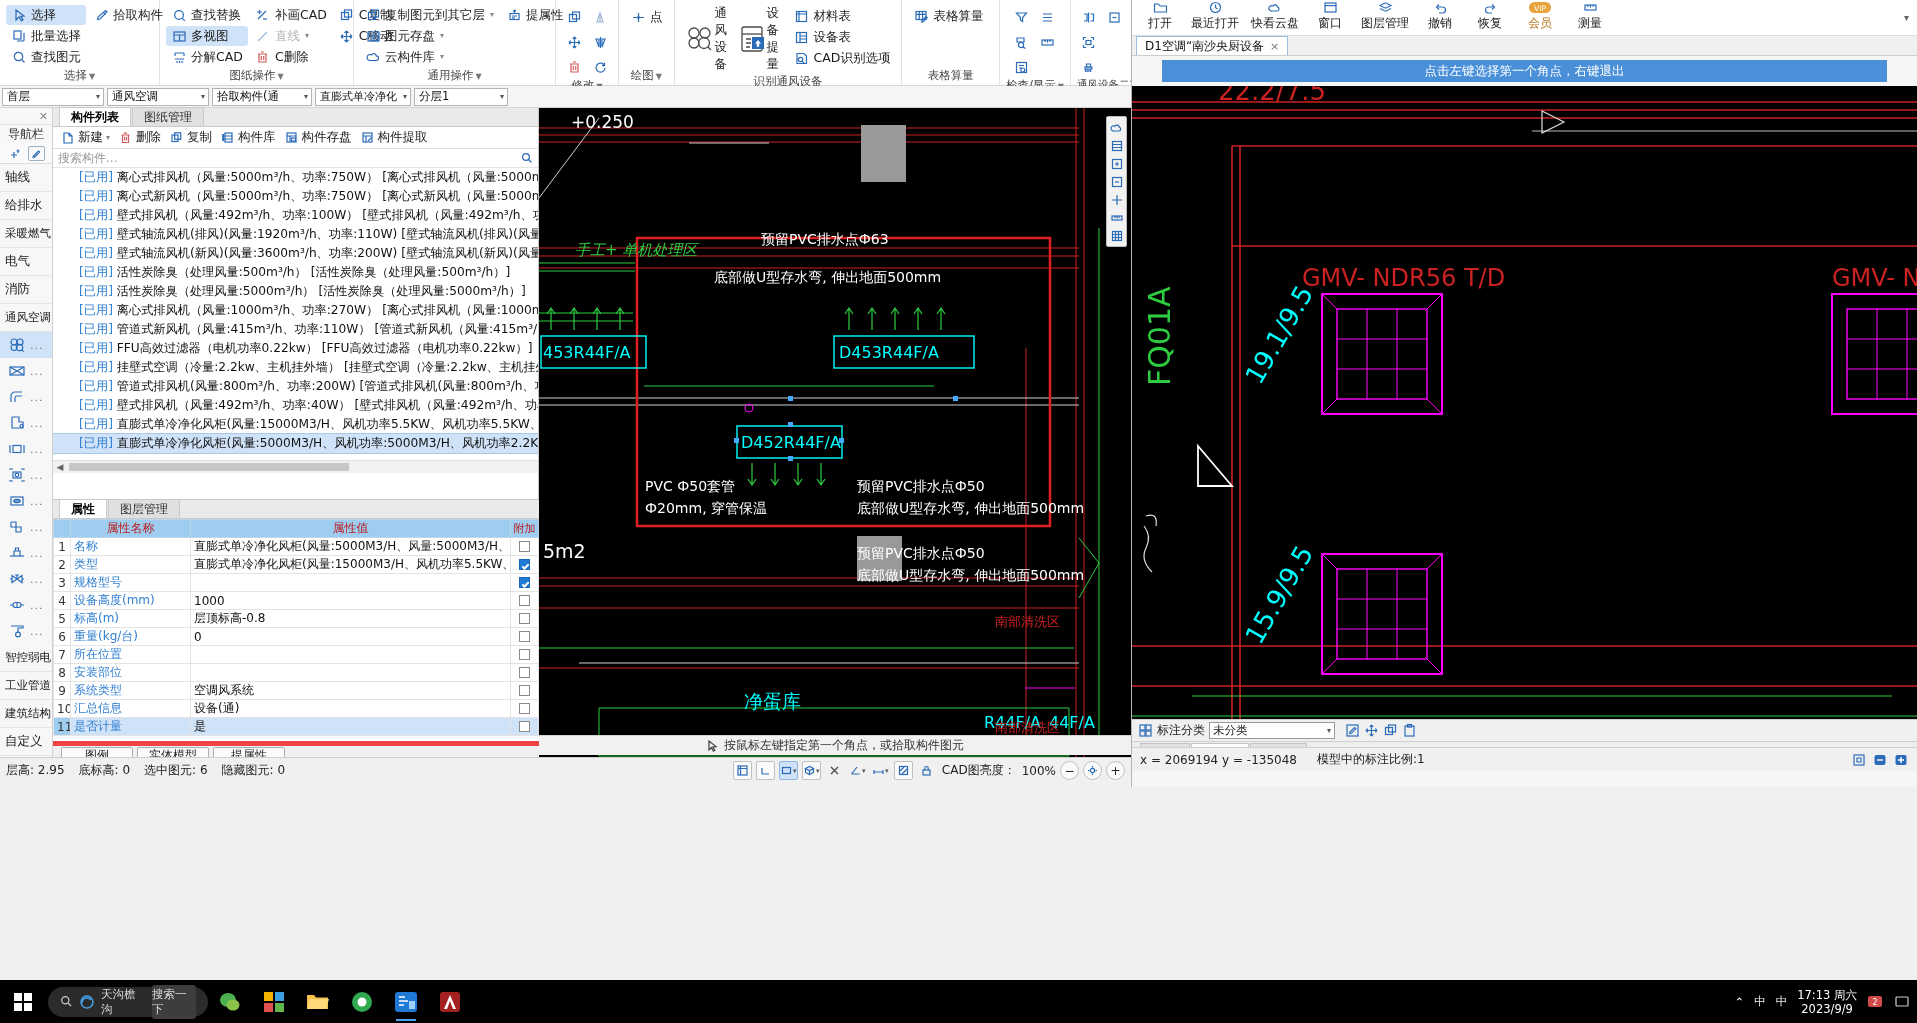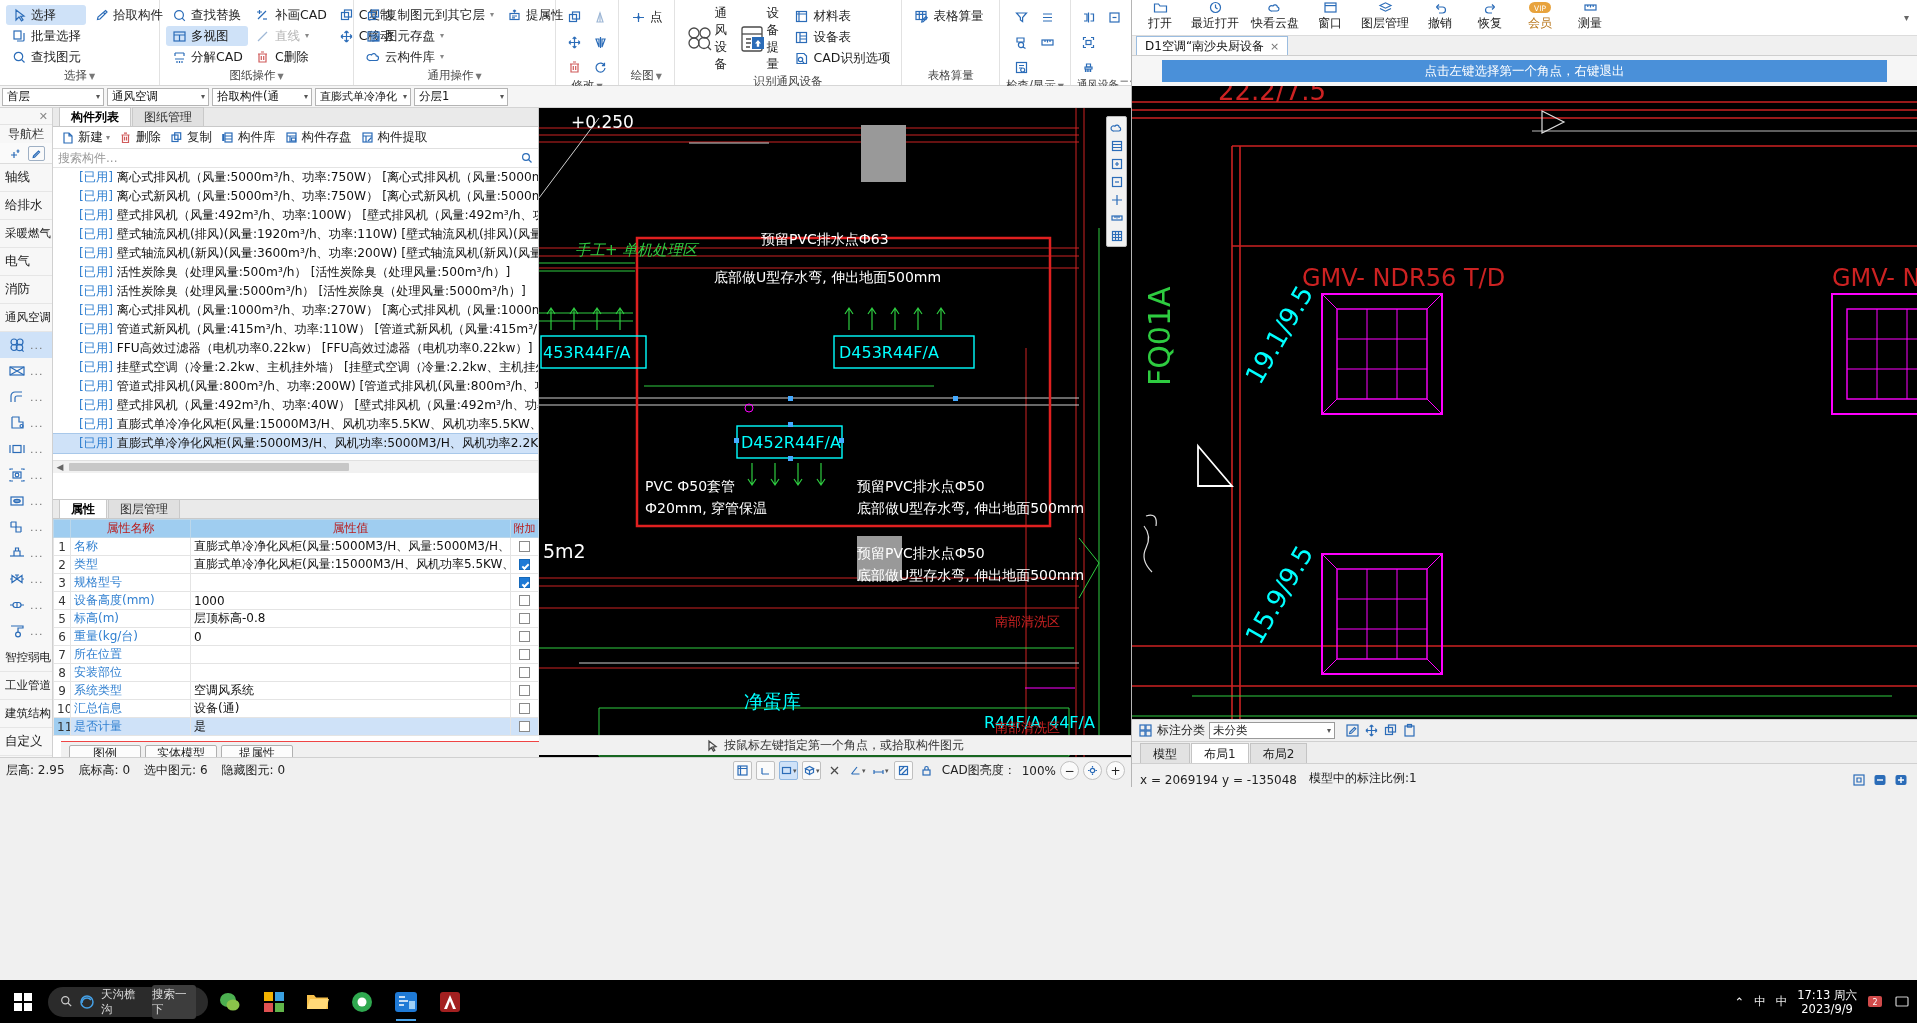--- a/index.html
+++ b/index.html
@@ -106,22 +106,22 @@
   .cnum { width:17px; text-align:center; color:#333; }
   .cname { width:120px; color:#2f7fd0; }
   .cval  { color:#111; }
   .cchk  { width:28px; text-align:center; }
   .chk { display:inline-block; width:11px;height:11px;border:1px solid #8a8a8a; background:#fff; vertical-align:-1px;}
   .chk.on { background:#1f7ad6; border-color:#1668b8; position:relative; }
   .chk.on:after { content:""; position:absolute; left:2px; top:4px; width:5px;height:2px;
                   border-left:2px solid #fff; border-bottom:2px solid #fff; transform:rotate(-45deg);}
   tr.selrow td { background:#cfe2f8; }
   tr.selrow .cnum { background:#9fcdf0; }
-  .pbtns { position:absolute; left:8px; bottom:0; width:486px; height:24px; background:#f0f0f0;
-           border-top:1px solid #ef4444; display:flex; align-items:center; gap:4px; padding-left:8px;}
+  .pbtns { position:absolute; left:0; bottom:0; width:486px; height:24px; background:#f0f0f0;
+           border-top:5px solid #ef4444; display:flex; align-items:center; gap:4px; padding-left:8px;}
   .pbtn { height:18px; min-width:72px; padding:0 10px; border:1px solid #b0b0b0; background:#fcfcfc;
           font-size:12px; display:flex; align-items:center; justify-content:center; border-radius:2px;}
 
   
   .canvas { position:absolute; left:539px; top:108px; width:592px; height:657px; background:#000; overflow:hidden;}
   .cmdbar { position:absolute; left:539px; top:735px; width:592px; height:20px;
             background:#f1f1f1; border-top:1px solid #d4d4d4; display:flex; align-items:center;
             justify-content:center; gap:5px; font-size:12px; color:#333; }
   
   .cantool { position:absolute; right:4px; top:8px; width:21px; background:#f2f2f2; border:1px solid #b9b9b9;
@@ -156,22 +156,22 @@
   .rbottom { position:absolute; left:0; bottom:46px; width:786px; height:22px; background:#f0f0f0;
              border-top:1px solid #d0d0d0; display:flex; align-items:center; gap:4px; padding-left:6px;}
   .rlabel { font-size:12px; color:#222; }
   .rselect { height:17px; width:126px; border:1px solid #9a9a9a; background:#fff; display:flex;
              align-items:center; justify-content:space-between; padding:0 3px; font-size:11.5px;}
   .rtabbar { position:absolute; left:0; bottom:24px; width:786px; height:22px; background:#eeeeee;
              border-top:1px solid #d0d0d0; display:flex; align-items:flex-end; padding-left:8px; gap:1px;}
   .rlt { height:20px; line-height:20px; padding:0 12px; font-size:12px; border:1px solid #c4c4c4;
          border-bottom:none; background:#e2e2e2; color:#222;}
   .rlt.on { background:#fff; }
-  .rstatus { position:absolute; left:0; bottom:0; width:786px; height:24px; background:#f0f0f0;
-             border-top:1px solid #d0d0d0; display:flex; align-items:flex-end; font-size:12px; color:#222; gap:12px; padding-left:8px;}
+  .rstatus { position:absolute; left:0; bottom:16px; width:786px; height:24px; background:#f0f0f0;
+             border-top:1px solid #d0d0d0; display:flex; align-items:center; font-size:12px; color:#222; gap:20px; padding-left:8px;}
 
   
   .taskbar { position:absolute; left:0; bottom:0; width:1917px; height:43px; background:#000000;
              display:flex; align-items:center; }
   .tstart { width:46px; height:43px; display:flex; align-items:center; justify-content:center;}
   .tsearch { width:160px; height:30px; background:#2b2b2b; border-radius:15px; display:flex; align-items:center;
              gap:7px; padding:0 12px; color:#d8d8d8; font-size:12px; margin-left:2px;}
   .tapp { width:44px; height:43px; display:flex; align-items:center; justify-content:center; position:relative;}
   .tapp.act:after { content:""; position:absolute; bottom:2px; left:12px; width:20px;height:2px; background:#4aa3e8;}
   .tsys { margin-left:auto; display:flex; align-items:center; gap:10px; padding-right:8px; color:#eee; font-size:11.5px;}

